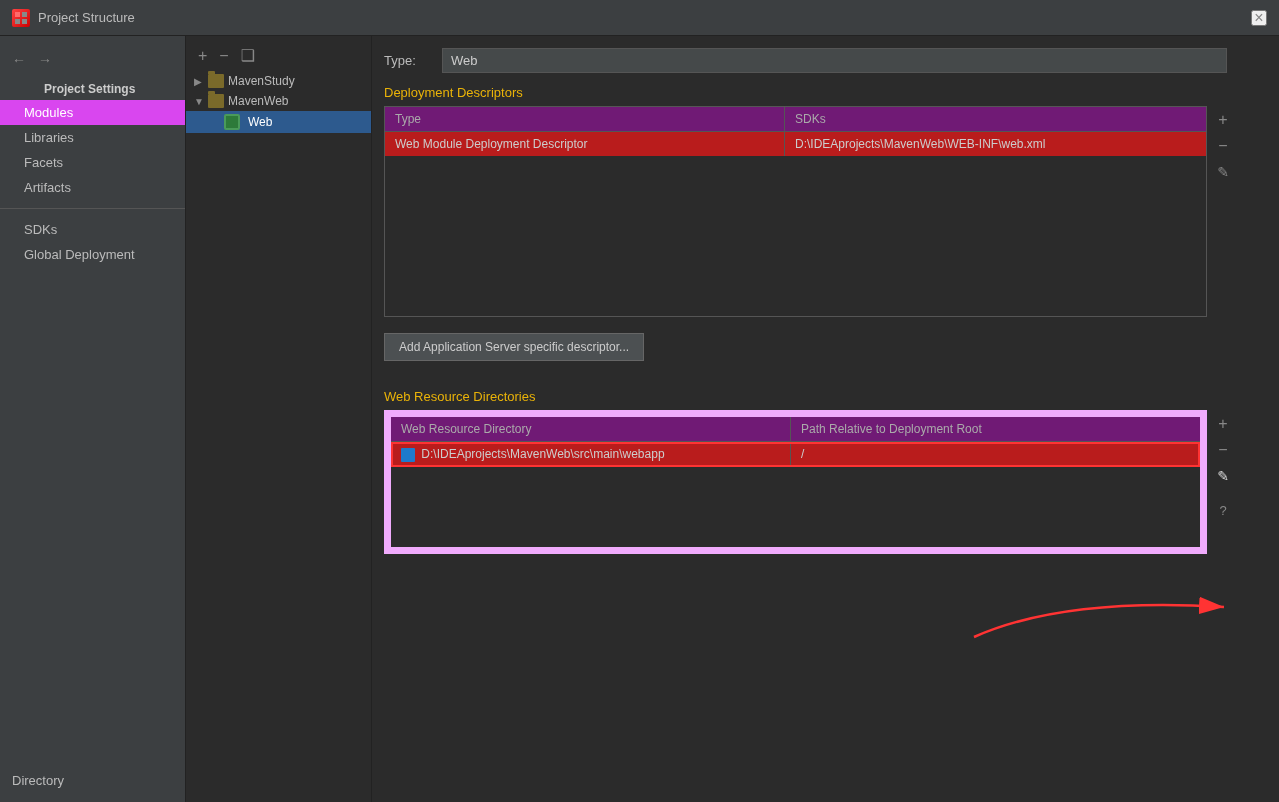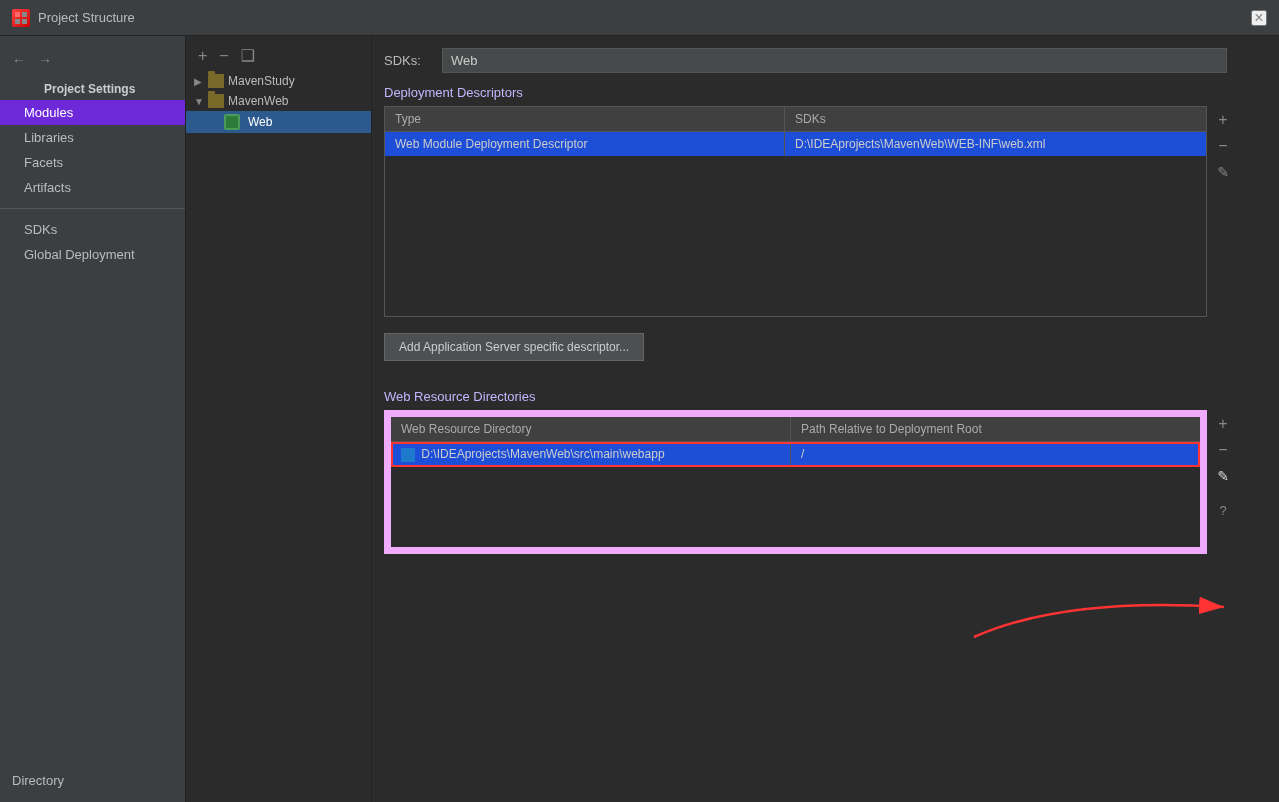--- a/index.html
+++ b/index.html
@@ -93,21 +93,21 @@
       margin-left: 32px;
     }
 
     .nav-item {
       padding: 5px 12px 5px 24px;
       cursor: pointer;
       color: #bbb;
       font-size: 13px;
     }
     .nav-item.active {
-      background: #6d28d9;
+      background: #d946ef;
       color: #fff;
     }
 
     .sidebar-divider {
       height: 1px;
       background: #555;
       margin: 8px 0;
     }
 
     .problems-item {
@@ -206,49 +206,49 @@
       flex: 1;
       background: #45494a;
       border: 1px solid #555;
       color: #ccc;
       padding: 4px 8px;
       font-size: 13px;
     }
 
     .section-title {
       font-size: 13px;
-      color: #c4b5fd;
+      color: #eab308;
       margin-bottom: 6px;
     }
 
     
     .dd-section {
       margin-bottom: 16px;
     }
 
     .table-header {
       display: flex;
-      background: #404040;
+      background: #701a75;
       border-bottom: 1px solid #555;
     }
     .th {
       padding: 5px 10px;
       font-size: 12px;
       color: #aaa;
       border-right: 1px solid #555;
     }
     .th:last-child { border-right: none; }
     .th.type-col { width: 400px; }
     .th.path-col { flex: 1; }
 
     .table-row {
       display: flex;
       cursor: pointer;
     }
-    .table-row.selected { background: #1d4ed8; }
+    .table-row.selected { background: #b91c1c; }
 
     .td {
       padding: 5px 10px;
       font-size: 12px;
       color: #ccc;
       border-right: 1px solid #555;
     }
     .td:last-child { border-right: none; }
     .td.type-col { width: 400px; }
     .td.path-col { flex: 1; }
@@ -388,21 +388,21 @@
     <div class="tree-item selected" style="padding-left: 24px;">
       <span class="tree-arrow" style="width:10px;display:inline-block;"></span>
       <span class="web-icon"></span>
       <span class="tree-label" style="margin-left:4px;">Web</span>
     </div>
   </div>
 
   <div class="right-panel-wrapper">
 
     <div class="name-row">
-      <label class="name-label">SDKs:</label>
+      <label class="name-label">Type:</label>
       <input class="name-input" type="text" value="Web" style="">
     </div>
 
     <div class="dd-section">
       <div class="section-title">Deployment Descriptors</div>
 
       <div style="position:relative; display:flex; gap:0;">
         <div style="flex:1; border:1px solid #555;">
 
           <div class="table-header">

